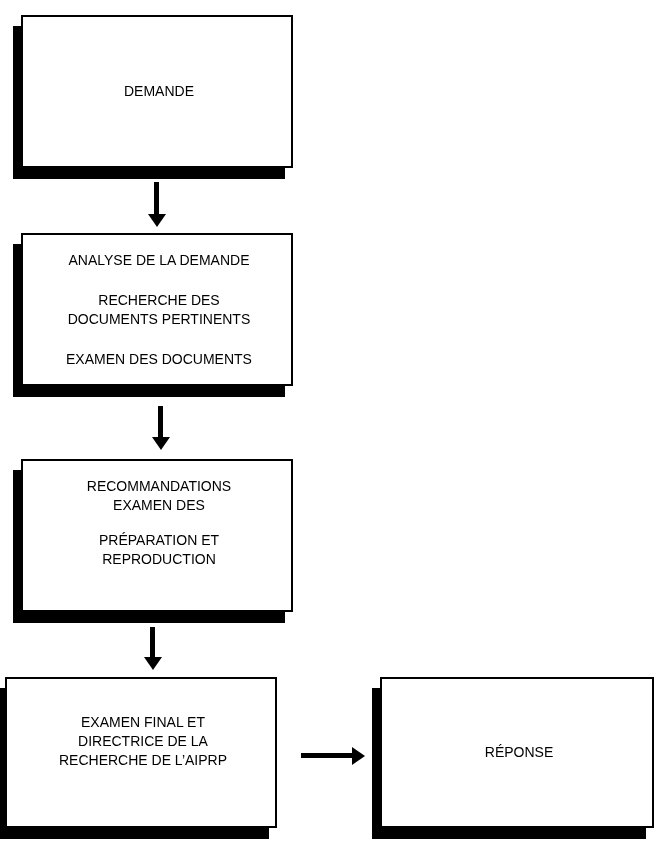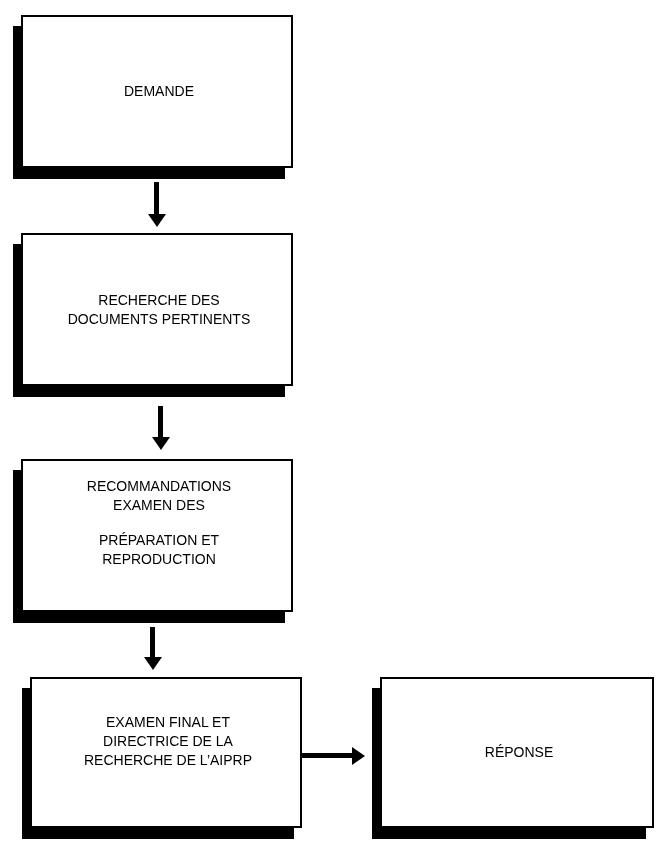--- a/index.html
+++ b/index.html
@@ -27,21 +27,21 @@
     line-height: 19px;
     padding-left: 4px;
   }
   .node .para + .para { margin-top: 21px; }
   .top-align { justify-content: flex-start; }
 
   #n1 { left: 21px;  top: 15px;  width: 272px; height: 153px; }
   #n2 { left: 21px;  top: 233px; width: 272px; height: 153px; }
   #n3 { left: 21px;  top: 459px; width: 272px; height: 153px; padding-top: 16px; }
   #n3 .para + .para { margin-top: 16px; }
-  #n4 { left: 30px;  top: 677px; width: 272px; height: 151px; padding-top: 34px; }
+  #n4 { left: 5px;  top: 677px; width: 272px; height: 151px; padding-top: 34px; }
   #n5 { left: 380px; top: 677px; width: 274px; height: 151px; }
 
   .arrow-v {
     position: absolute;
     width: 5px;
     background: #000000;
   }
   .arrow-v::after {
     content: "";
     position: absolute;
@@ -81,22 +81,28 @@
   <div class="node" id="n1">
     <div class="para">
       <div class="line">DEMANDE</div>
     </div>
   </div>
 
   <div class="arrow-v" id="a1"></div>
 
   <div class="node" id="n2">
     <div class="para">
+      <div class="line">ANALYSE DE LA DEMANDE</div>
+    </div>
+    <div class="para">
       <div class="line">RECHERCHE DES</div>
       <div class="line">DOCUMENTS PERTINENTS</div>
+    </div>
+    <div class="para">
+      <div class="line">EXAMEN DES DOCUMENTS</div>
     </div>
   </div>
 
   <div class="arrow-v" id="a2"></div>
 
   <div class="node top-align" id="n3">
     <div class="para">
       <div class="line">RECOMMANDATIONS</div>
       <div class="line">EXAMEN DES</div>
     </div>

